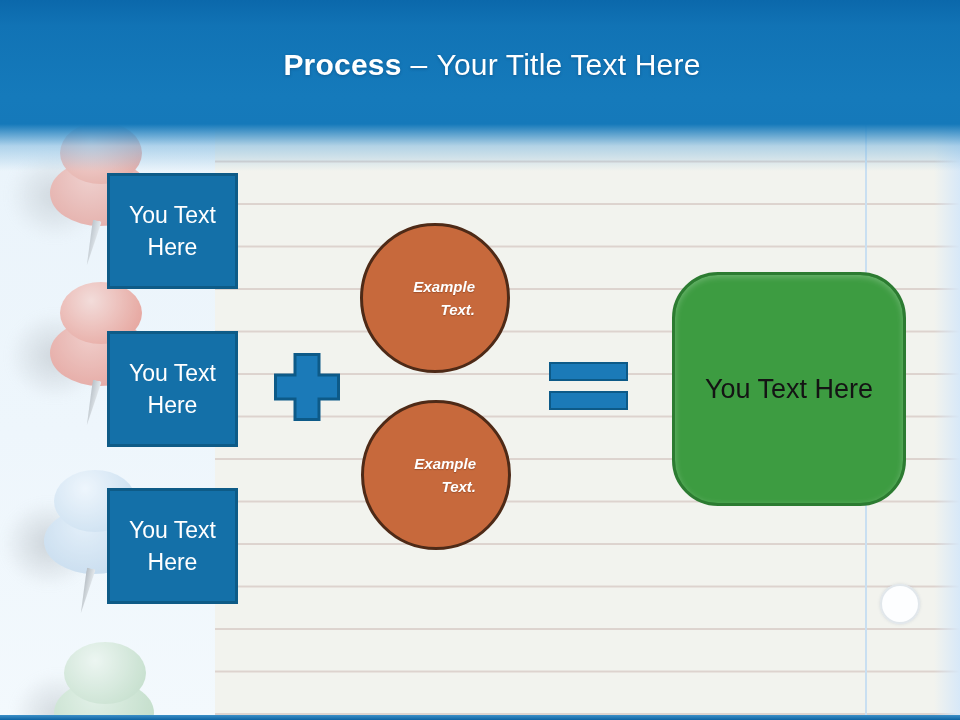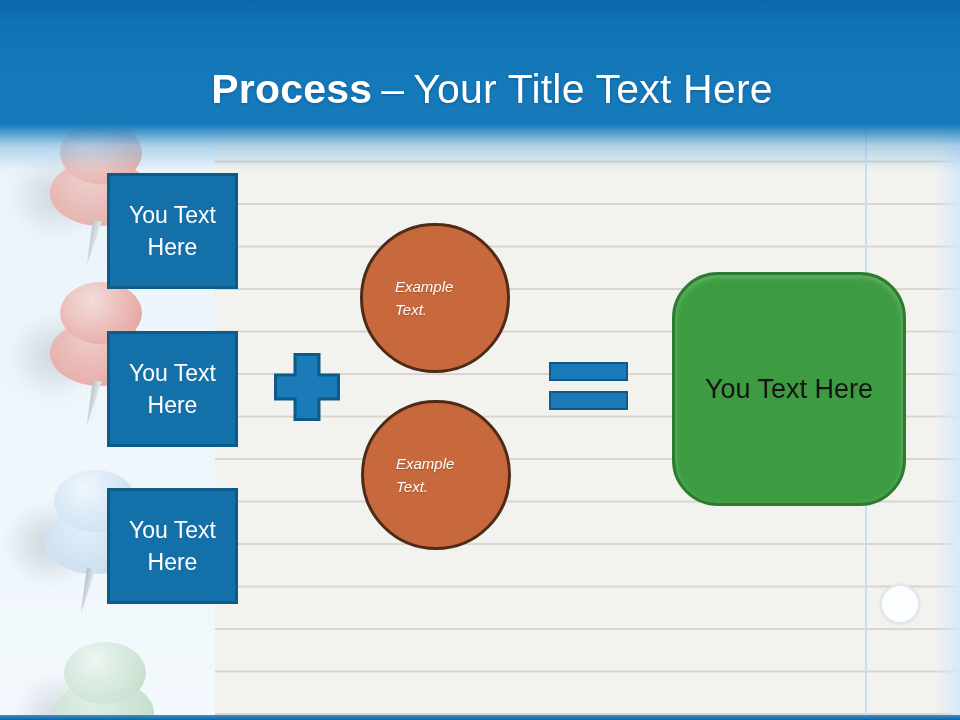--- a/index.html
+++ b/index.html
@@ -20,22 +20,22 @@
     background:linear-gradient(to right,rgba(216,232,248,0),#d7e8f8);z-index:2;}
   .hole{position:absolute;left:880px;top:584px;width:40px;height:40px;border-radius:50%;
     background:#fdfeff;box-shadow:inset 0 0 0 2px rgba(203,211,218,.55),0 0 3px rgba(175,186,198,.45);z-index:3;}
   
   .header{
     position:absolute;left:0;top:0;width:960px;height:172px;z-index:6;pointer-events:none;
     background:linear-gradient(to bottom,#0b68ab 0px,#1173b5 26px,#157abb 96px,#1579ba 124px,
       rgba(126,184,223,.55) 146px,rgba(235,246,252,0) 171px);
   }
   .title{
-    position:absolute;left:0;top:68px;width:100%;box-sizing:border-box;padding-left:24px;
-    text-align:center;color:#ffffff;font-size:41px;letter-spacing:.2px;line-height:42px;
+    position:absolute;left:0;top:44px;width:100%;box-sizing:border-box;padding-left:24px;
+    text-align:center;color:#ffffff;font-size:30px;letter-spacing:.2px;line-height:42px;
     text-shadow:0 1px 3px rgba(10,50,90,.4);white-space:nowrap;
   }
   .t-bold{font-weight:700;}
   .t-sep{font-weight:400;margin:0 9px;}
   .t-rest{font-weight:400;}
   
   .pin{position:absolute;width:130px;height:160px;z-index:1;}
   .pin .shadow{position:absolute;border-radius:50%;filter:blur(5px);}
   .pin .cap,.pin .base{position:absolute;border-radius:50%;}
   .pin .needle{position:absolute;width:9px;height:46px;transform:rotate(12deg);
@@ -61,22 +61,22 @@
     position:absolute;left:107px;width:131px;height:116px;box-sizing:border-box;
     background:#1470a8;border:3px solid #0e5b87;z-index:10;
     display:flex;align-items:center;justify-content:center;text-align:center;
     color:#fff;font-size:23px;line-height:1.4;
   }
   .tbox span{display:block;width:105px;}
   .tbox1{top:173px;} .tbox2{top:331px;} .tbox3{top:488px;}
   .circle{
     position:absolute;width:150px;height:150px;box-sizing:border-box;border-radius:50%;
     background:#c7693c;border:3px solid #4e2a17;z-index:10;
-    display:flex;align-items:center;justify-content:center;text-align:left;
-    color:#fff;font-weight:400;font-style:italic;font-size:15px;line-height:1.55;
+    display:flex;align-items:center;justify-content:center;text-align:right;
+    color:#fff;font-weight:700;font-style:italic;font-size:15px;line-height:1.55;
     text-shadow:0 1px 1px rgba(80,35,15,.35);
   }
   .circle span{display:block;width:80px;}
   .circle1{left:360px;top:223px;} .circle2{left:361px;top:400px;}
   .plus-wrap{position:absolute;left:274px;top:353px;width:66px;height:68px;z-index:10;}
   .equals{position:absolute;left:549px;top:362px;z-index:10;}
   .equals .bar{width:79px;height:19px;box-sizing:border-box;background:#1b7ab8;border:2px solid #0d5a88;}
   .equals .bar + .bar{margin-top:10px;}
   .result{
     position:absolute;left:672px;top:272px;width:234px;height:234px;box-sizing:border-box;

